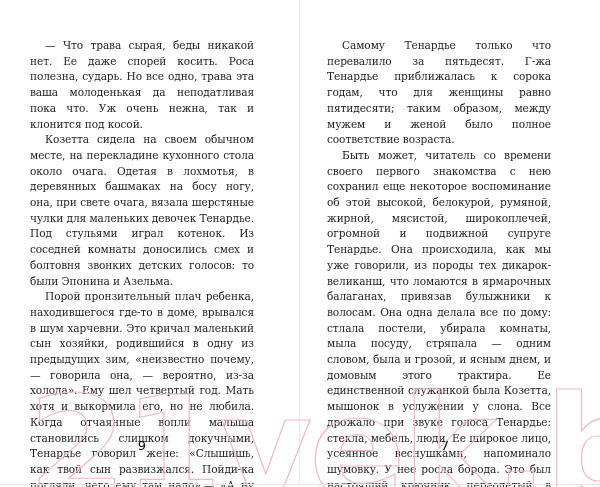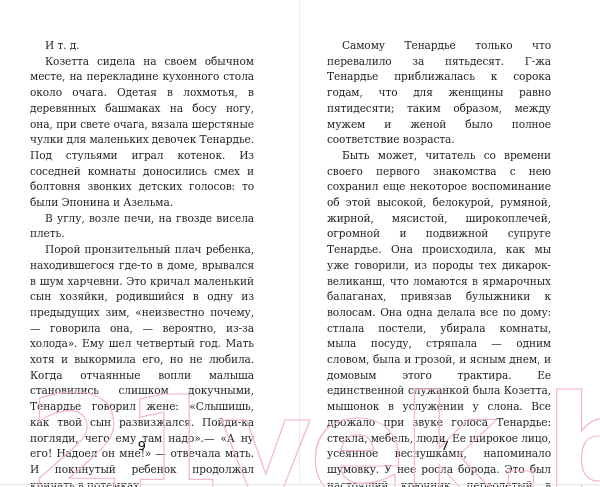--- a/index.html
+++ b/index.html
@@ -43,23 +43,22 @@
     pointer-events: none; white-space: nowrap;
   }
 </style>
 </head>
 <body>
 
 <div class="spread">
 
   <div class="page left">
     <div class="text-col">
-      <p class="para">И т. д.</p>
+      <p class="para">— Что трава сырая, беды никакой нет. Ее даже спорей косить. Роса полезна, сударь. Но все одно, трава эта ваша молоденькая да неподатливая пока что. Уж очень нежна, так и клонится под косой.</p>
       <p class="para">Козетта сидела на своем обычном месте, на перекладине кухонного стола около очага. Одетая в лохмотья, в деревянных башмаках на босу ногу, она, при свете очага, вязала шерстяные чулки для маленьких девочек Тенардье. Под стульями играл котенок. Из соседней комнаты доносились смех и болтовня звонких детских голосов: то были Эпонина и Азельма.</p>
-      <p class="para">В углу, возле печи, на гвозде висела плеть.</p>
       <p class="para">Порой пронзительный плач ребенка, находившегося где-то в доме, врывался в шум харчевни. Это кричал маленький сын хозяйки, родившийся в одну из предыдущих зим, «неизвестно почему, — говорила она, — вероятно, из-за холода». Ему шел четвертый год. Мать хотя и выкормила его, но не любила. Когда отчаянные вопли малыша становились слишком докучными, Тенардье говорил жене: «Слышишь, как твой сын развизжался. Пойди-ка погляди, чего ему там надо».— «А ну его! Надоел он мне!» — отвечала мать. И покинутый ребенок продолжал кричать в потемках.</p>
 
     </div>
     <div class="page-number">9</div>
   </div>
 
   <div class="divider"></div>
 
   <div class="page right">
     <div class="text-col">

